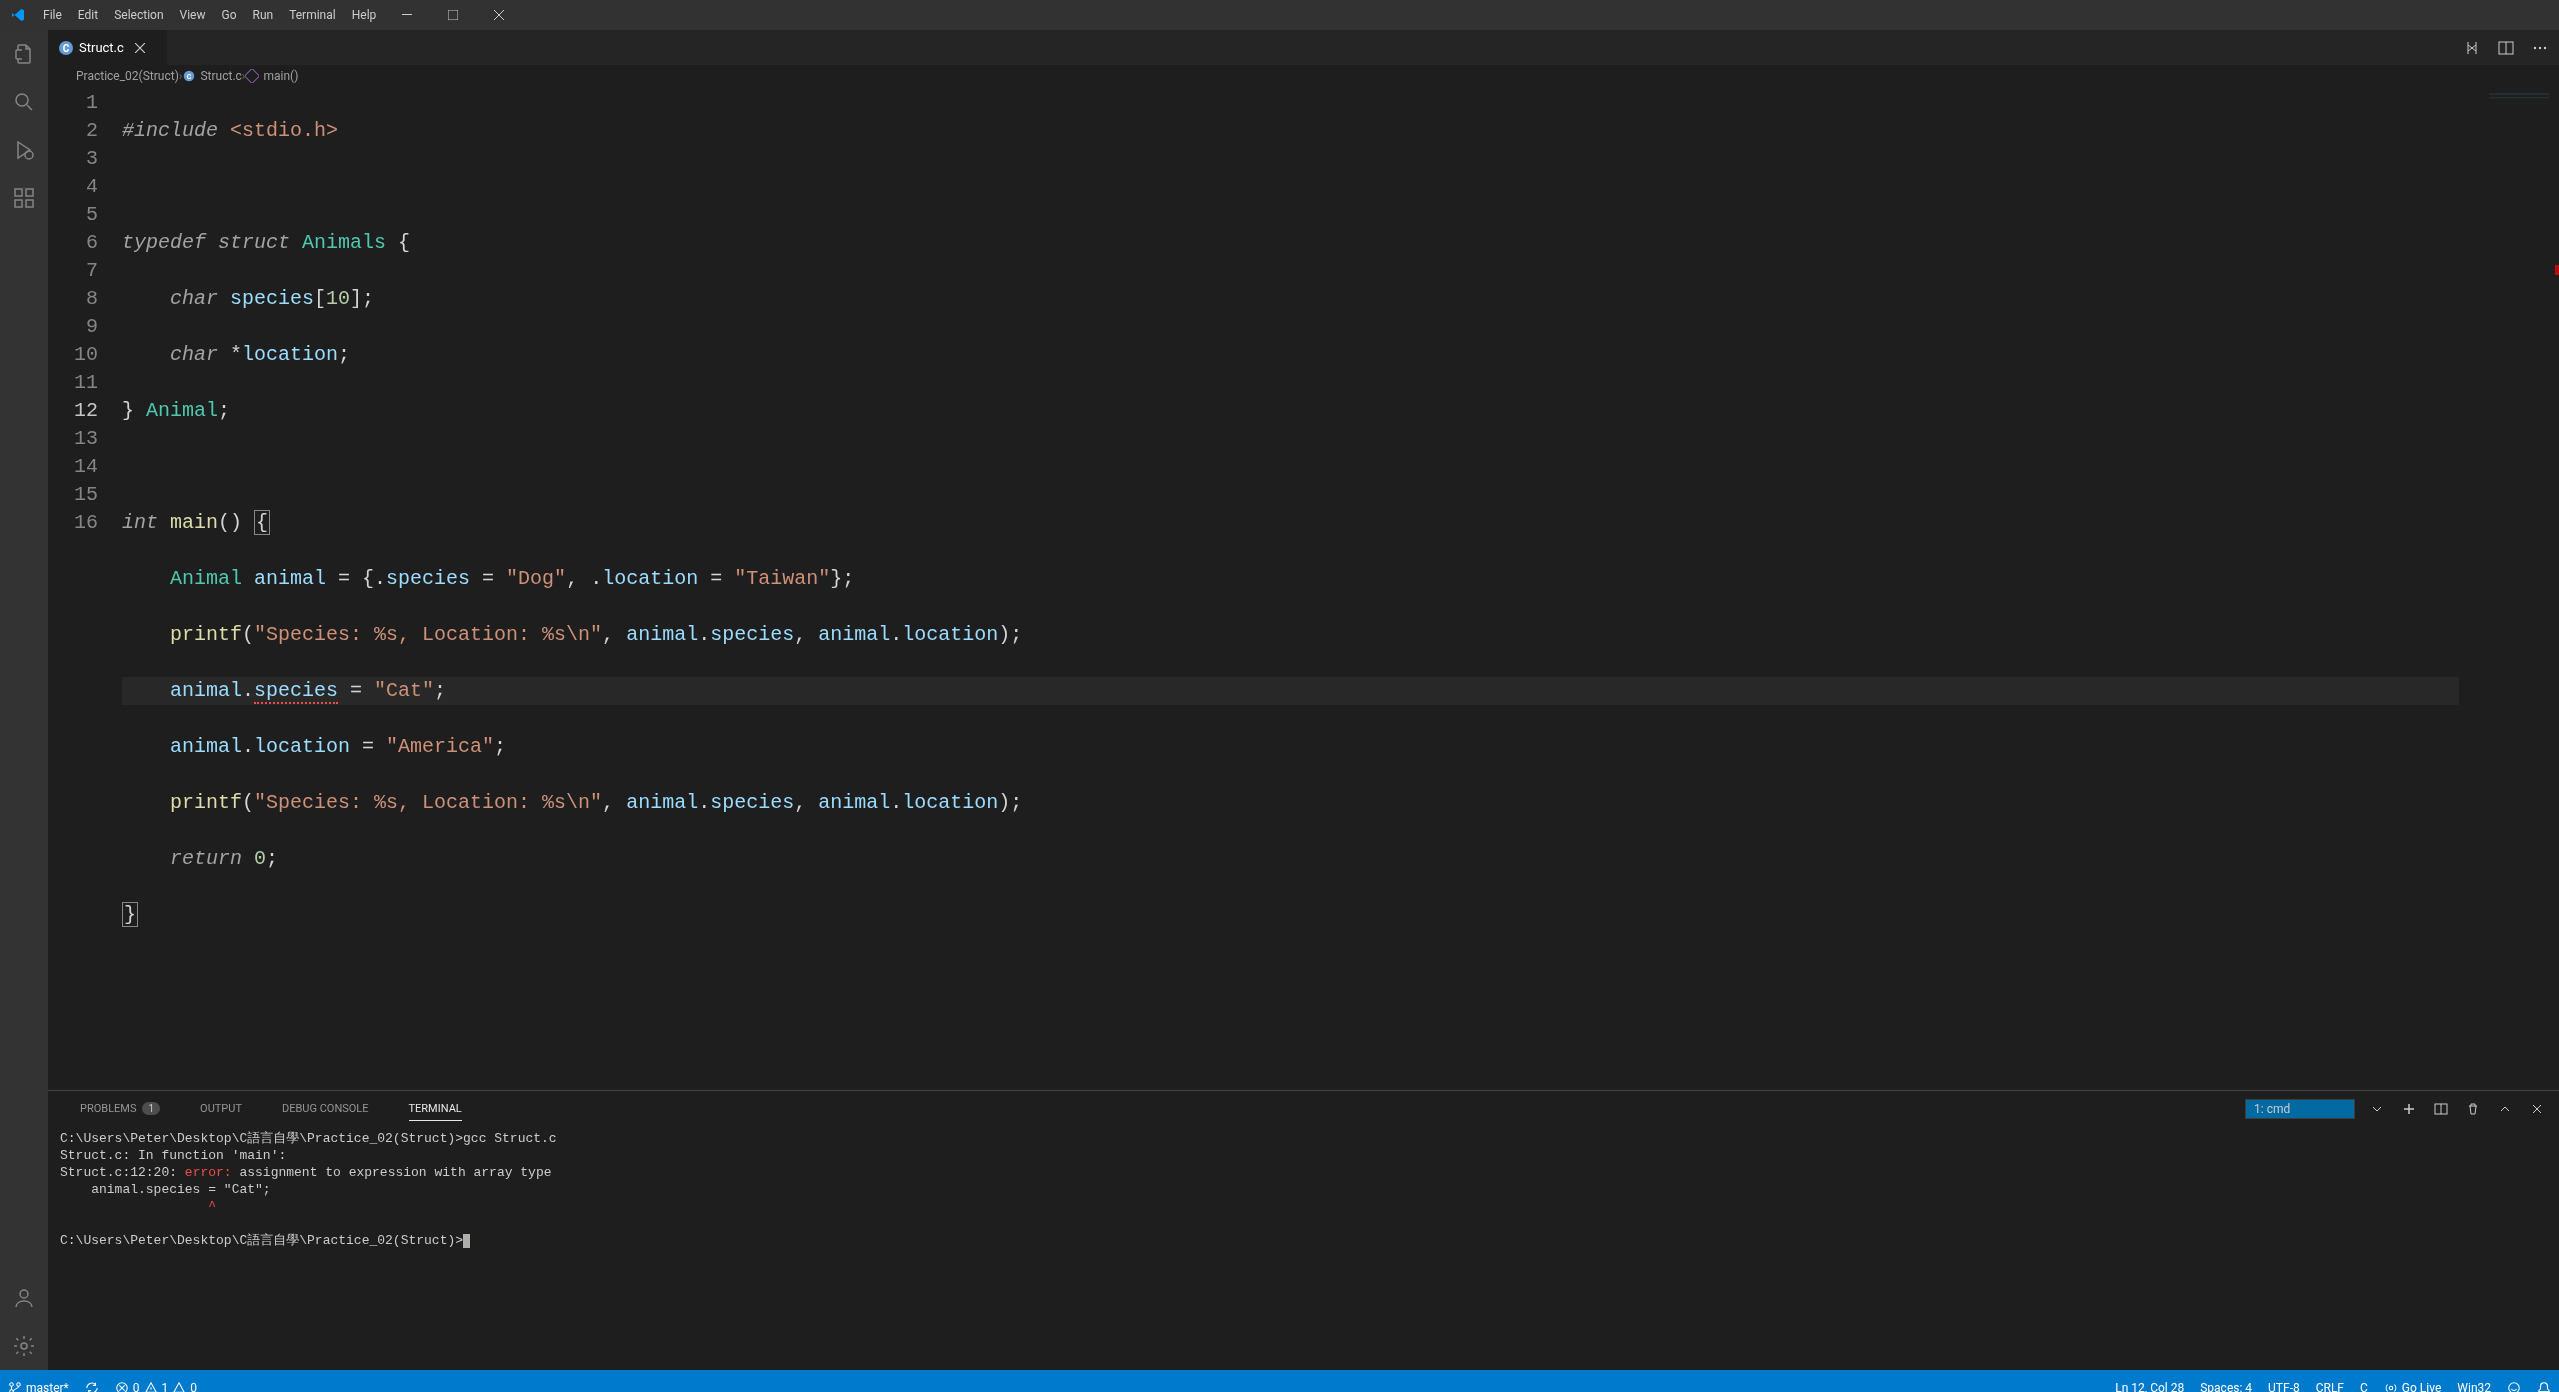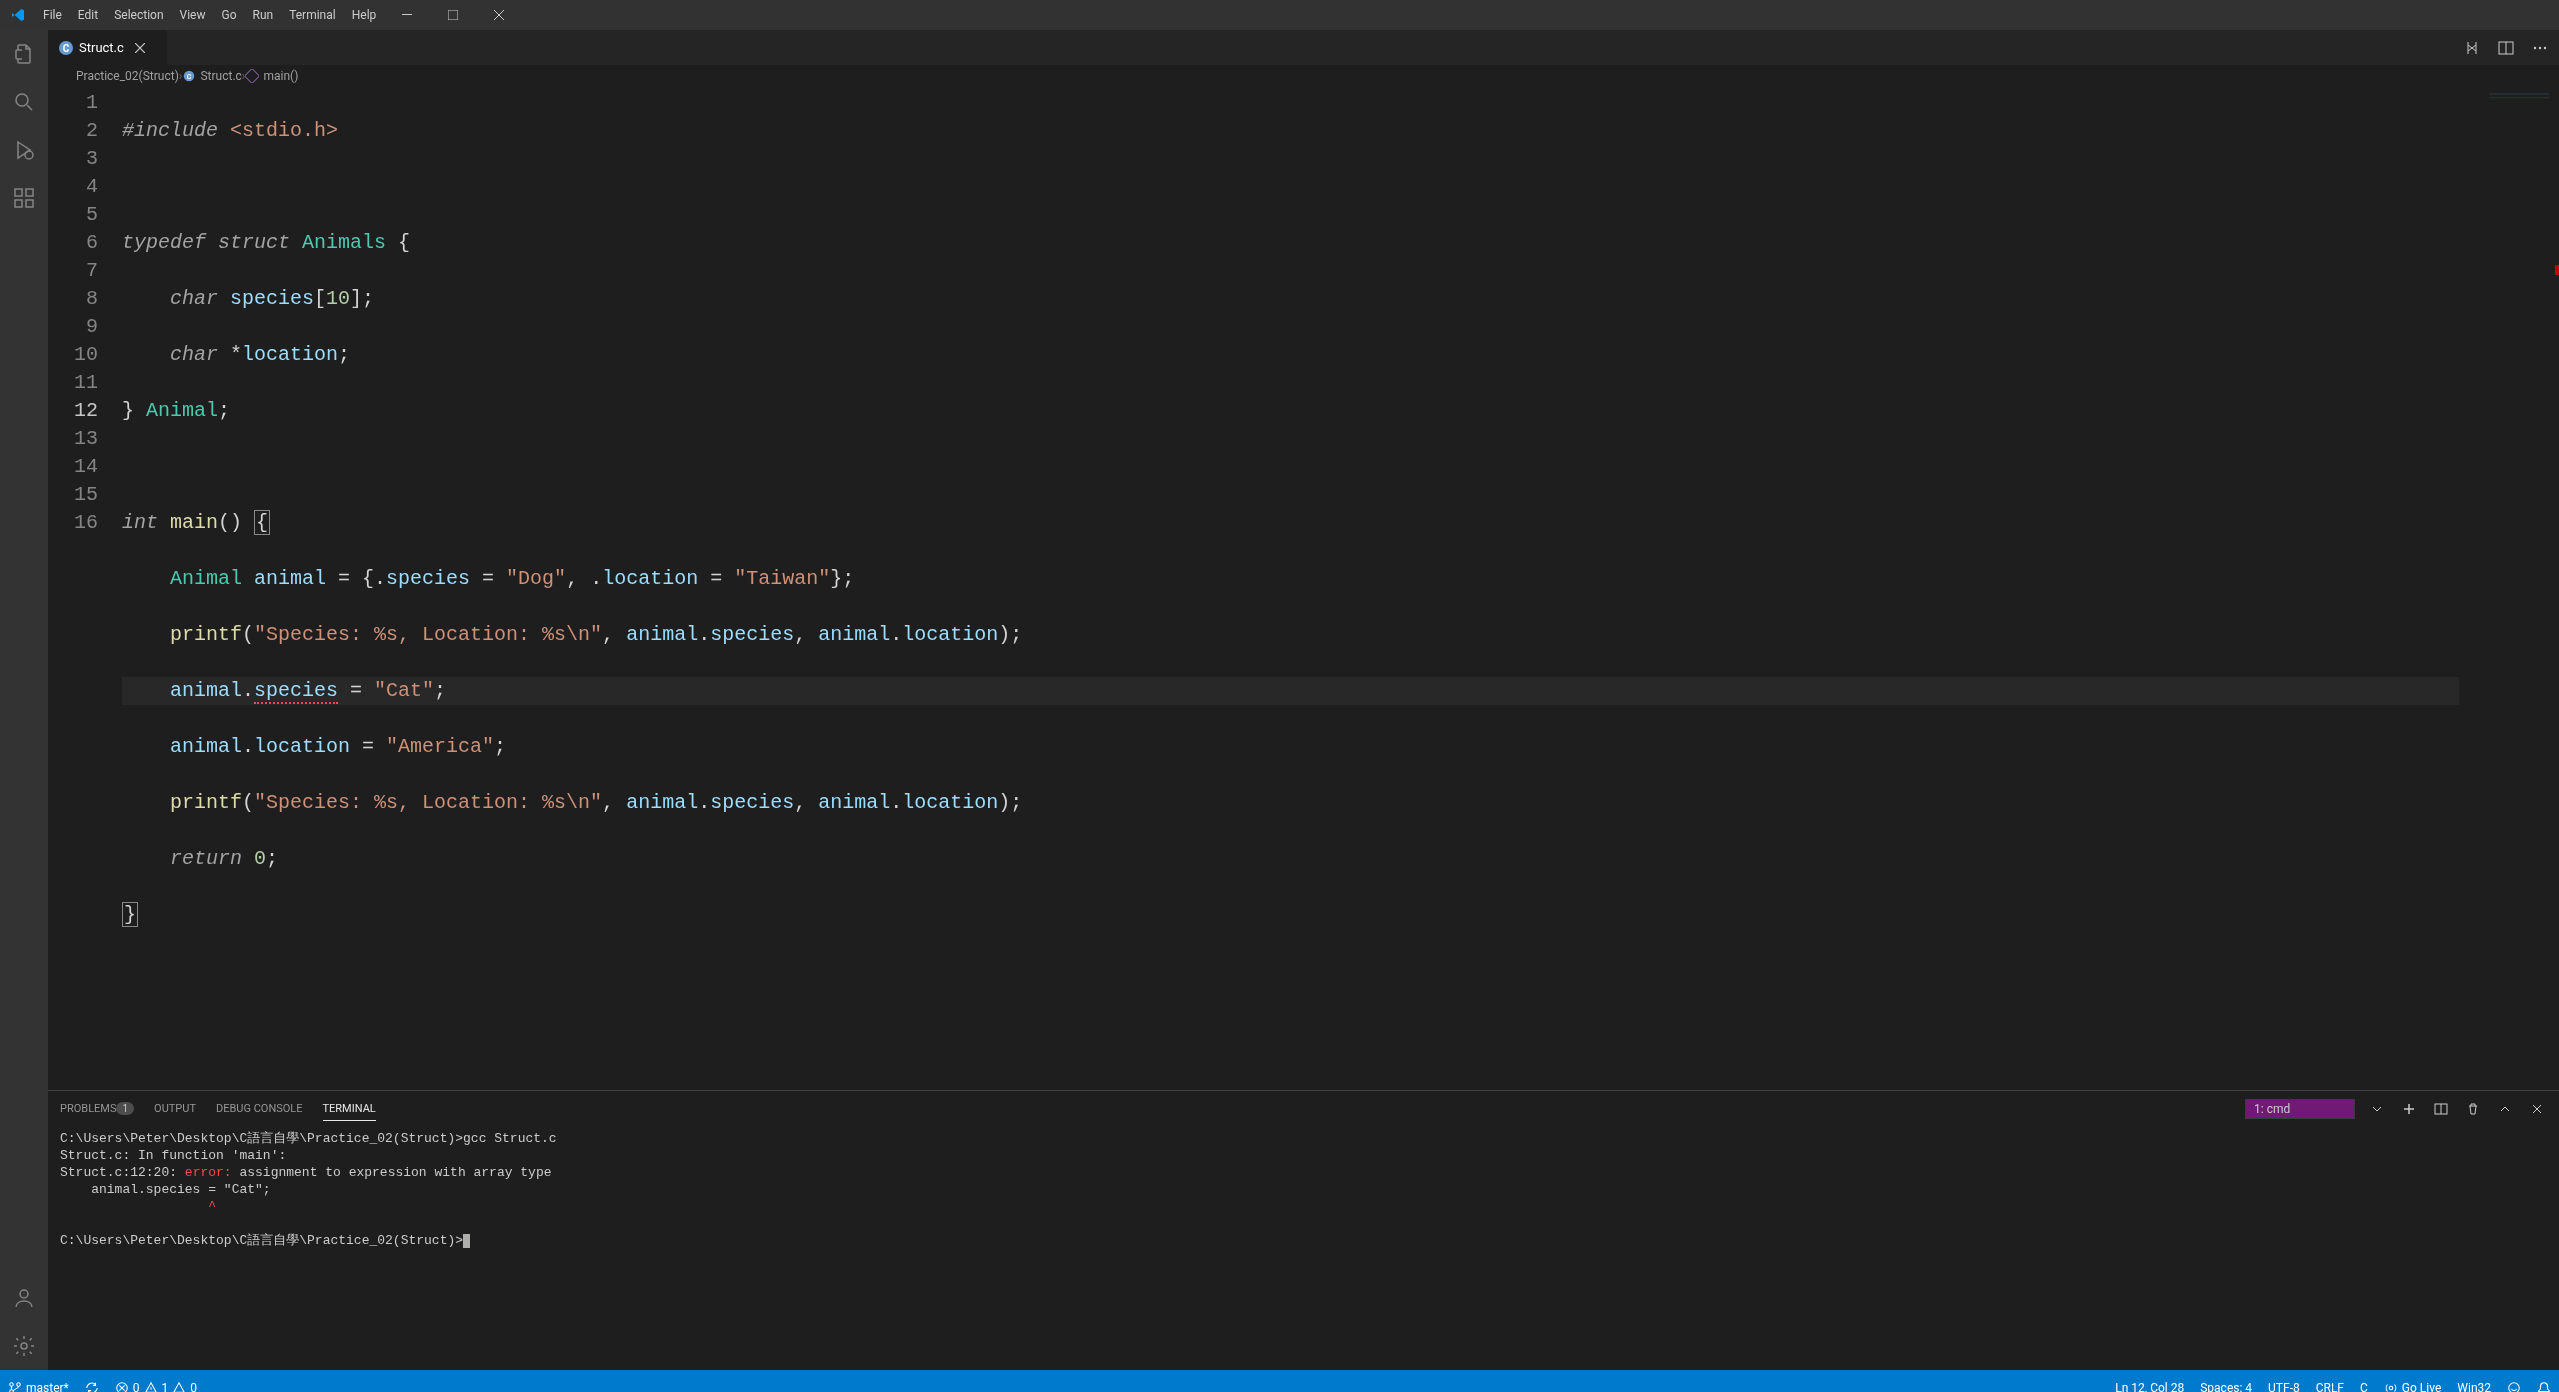--- a/index.html
+++ b/index.html
@@ -172,27 +172,28 @@
   gap: 20px;
   font-size: 11px;
 }
 .panel-tab {
   padding: 5px 0;
   color: #969696;
   cursor: pointer;
   text-transform: uppercase;
   display: flex;
   align-items: center;
-  gap: 0;
+  gap: 6px;
+  margin-left: 20px;
 }
 .panel-tab.active { color: #e7e7e7; border-bottom: 1px solid #e7e7e7; }
 .panel-tab .badge { background: #4d4d4d; color: #ccc; border-radius: 10px; padding: 1px 6px; font-size: 10px; }
 .panel-tabs .spacer2 { flex: 1; }
 .panel-right-controls { display: flex; align-items: center; gap: 12px; }
-.terminal-dropdown { background: #701a75; color: #ccc; font-size: 12px; padding: 2px 20px 2px 8px; min-width: 110px; border: 1px solid #3c3c3c; }
+.terminal-dropdown { background: #0369a1; color: #ccc; font-size: 12px; padding: 2px 20px 2px 8px; min-width: 110px; border: 1px solid #3c3c3c; }
 .panel-icon-btn { width: 20px; height: 20px; display: flex; align-items: center; justify-content: center; cursor: pointer; color: #cccccc; }
 
 .terminal-body {
   flex: 1;
   padding: 4px 12px;
   font-family: Consolas, "Courier New", monospace;
   font-size: 13px;
   line-height: 17px;
   color: #cccccc;
   white-space: pre;

